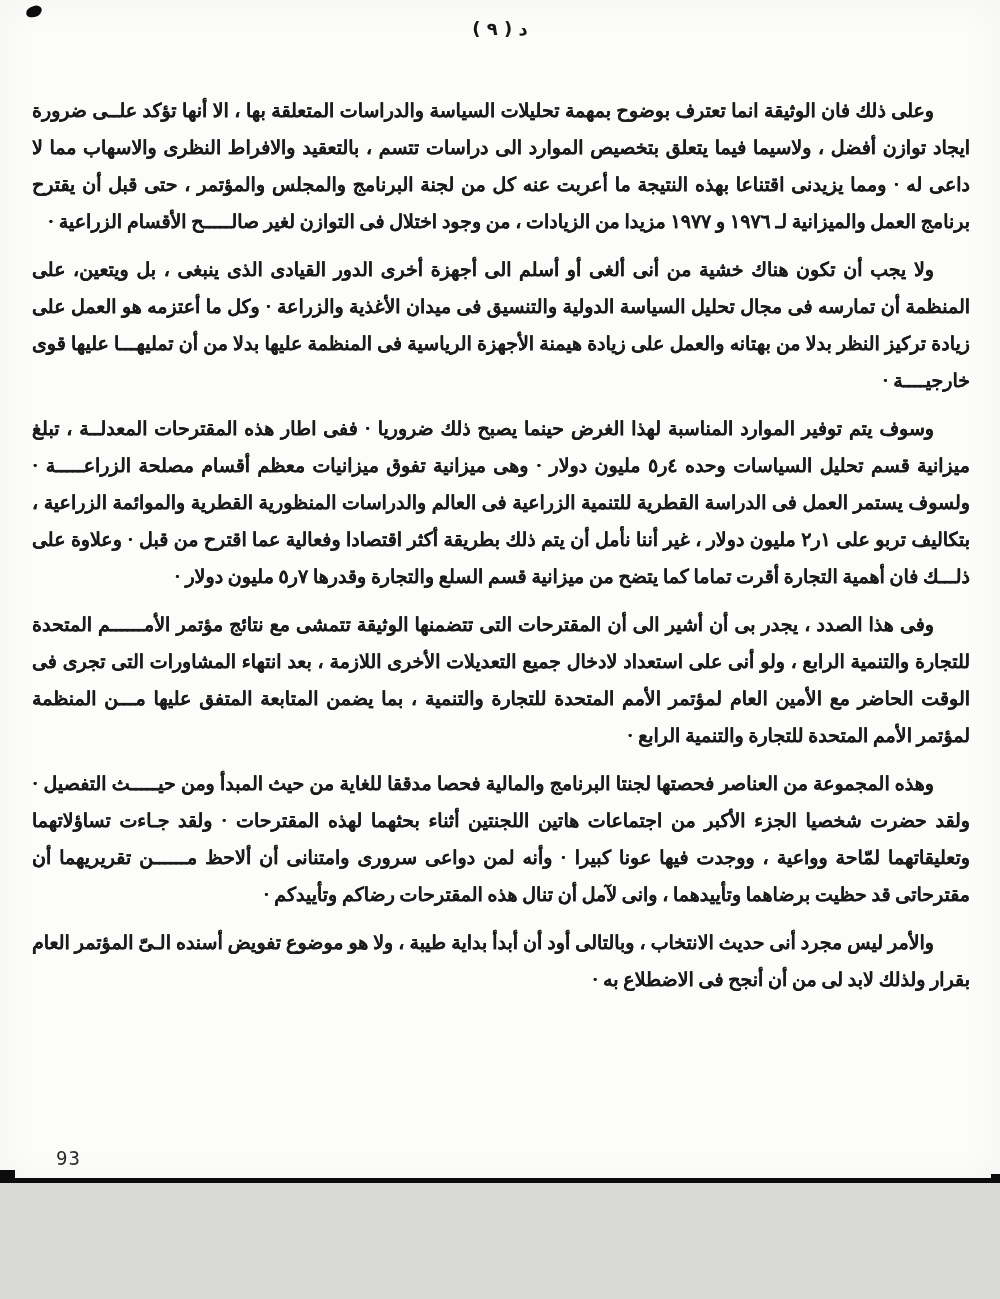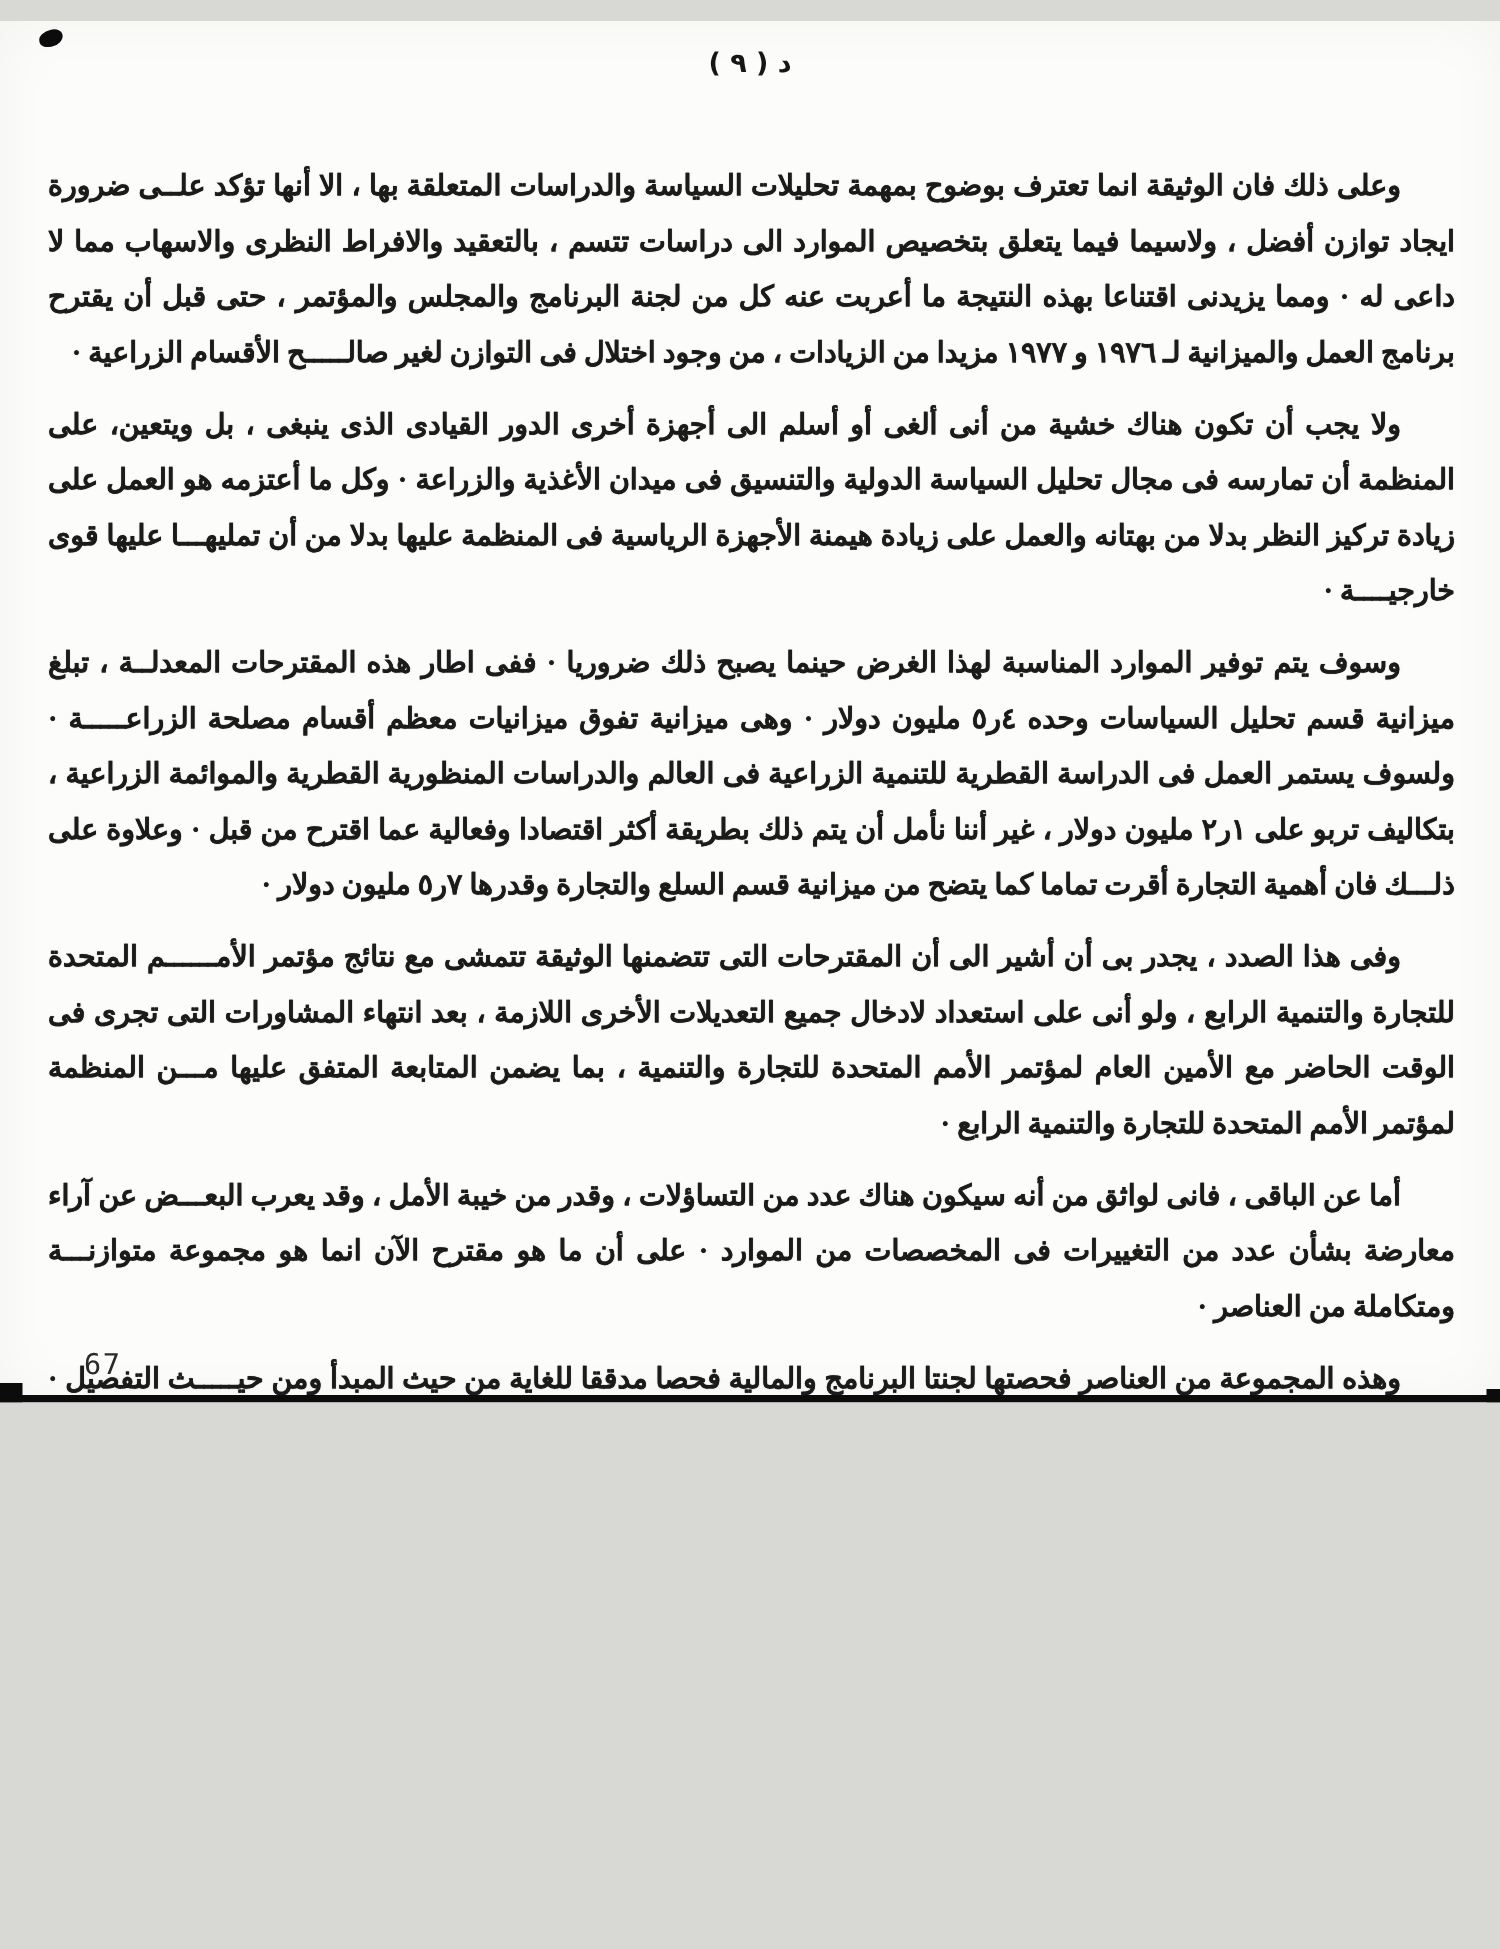--- a/index.html
+++ b/index.html
@@ -1,19 +1,19 @@
 <!DOCTYPE html>
 <html lang="ar"><head>
 <meta charset="utf-8">
 <style>
   html,body{margin:0;padding:0;background:#d8d8d4;}
   .page{
     position:relative;
-    width:1000px;height:921px;
-    margin:14px auto;
+    width:1000px;height:1183px;
+    margin:0 auto;
     background:#fcfcfa;
     overflow:hidden;
     font-family:"DejaVu Sans",sans-serif;
     box-shadow:inset 0 0 40px rgba(0,0,0,0.04);
   }
   .page-header{
     position:absolute;top:18px;left:0;width:100%;
     text-align:center;direction:rtl;
     font-size:18px;font-weight:bold;color:#161616;
     letter-spacing:3px;
@@ -48,25 +48,24 @@
 
 <div class="page">
 
   <div class="page-header">د ( ٩ )</div>
 
   <div class="body-text">
     <p class="para">وعلى ذلك فان الوثيقة انما تعترف بوضوح بمهمة تحليلات السياسة والدراسات المتعلقة بها ، الا أنها تؤكد علــى ضرورة ايجاد توازن أفضل ، ولاسيما فيما يتعلق بتخصيص الموارد الى دراسات تتسم ، بالتعقيد والافراط النظرى والاسهاب مما لا داعى له · ومما يزيدنى اقتناعا بهذه النتيجة ما أعربت عنه كل من لجنة البرنامج والمجلس والمؤتمر ، حتى قبل أن يقترح برنامج العمل والميزانية لـ ١٩٧٦ و ١٩٧٧ مزيدا من الزيادات ، من وجود اختلال فى التوازن لغير صالـــــح الأقسام الزراعية ·</p>
     <p class="para">ولا يجب أن تكون هناك خشية من أنى ألغى أو أسلم الى أجهزة أخرى الدور القيادى الذى ينبغى ، بل ويتعين، على المنظمة أن تمارسه فى مجال تحليل السياسة الدولية والتنسيق فى ميدان الأغذية والزراعة · وكل ما أعتزمه هو العمل على زيادة تركيز النظر بدلا من بهتانه والعمل على زيادة هيمنة الأجهزة الرياسية فى المنظمة عليها بدلا من أن تمليهـــا عليها قوى خارجيــــة ·</p>
     <p class="para">وسوف يتم توفير الموارد المناسبة لهذا الغرض حينما يصبح ذلك ضروريا · ففى اطار هذه المقترحات المعدلــة ، تبلغ ميزانية قسم تحليل السياسات وحده ٤ر٥ مليون دولار · وهى ميزانية تفوق ميزانيات معظم أقسام مصلحة الزراعـــــة · ولسوف يستمر العمل فى الدراسة القطرية للتنمية الزراعية فى العالم والدراسات المنظورية القطرية والموائمة الزراعية ، بتكاليف تربو على ١ر٢ مليون دولار ، غير أننا نأمل أن يتم ذلك بطريقة أكثر اقتصادا وفعالية عما اقترح من قبل · وعلاوة على ذلـــك فان أهمية التجارة أقرت تماما كما يتضح من ميزانية قسم السلع والتجارة وقدرها ٧ر٥ مليون دولار ·</p>
     <p class="para">وفى هذا الصدد ، يجدر بى أن أشير الى أن المقترحات التى تتضمنها الوثيقة تتمشى مع نتائج مؤتمر الأمــــــم المتحدة للتجارة والتنمية الرابع ، ولو أنى على استعداد لادخال جميع التعديلات الأخرى اللازمة ، بعد انتهاء المشاورات التى تجرى فى الوقت الحاضر مع الأمين العام لمؤتمر الأمم المتحدة للتجارة والتنمية ، بما يضمن المتابعة المتفق عليها مـــن المنظمة لمؤتمر الأمم المتحدة للتجارة والتنمية الرابع ·</p>
-    <p class="para">أما عن الباقى ، فانى لواثق من أنه سيكون هناك عدد من التساؤلات ، وقدر من خيبة الأمل ، وقد يعرب البعـــض عن آراء معارضة بشأن عدد من التغييرات فى المخصصات من الموارد · على أن ما هو مقترح الآن انما هو مجموعة متوازنـــة ومتكاملة من العناصر ·</p>
     <p class="para">وهذه المجموعة من العناصر فحصتها لجنتا البرنامج والمالية فحصا مدققا للغاية من حيث المبدأ ومن حيـــــث التفصيل · ولقد حضرت شخصيا الجزء الأكبر من اجتماعات هاتين اللجنتين أثناء بحثهما لهذه المقترحات · ولقد جـاءت تساؤلاتهما وتعليقاتهما لمّاحة وواعية ، ووجدت فيها عونا كبيرا · وأنه لمن دواعى سرورى وامتنانى أن ألاحظ مــــــن تقريريهما أن مقترحاتى قد حظيت برضاهما وتأييدهما ، وانى لآمل أن تنال هذه المقترحات رضاكم وتأييدكم ·</p>
     <p class="para">والأمر ليس مجرد أنى حديث الانتخاب ، وبالتالى أود أن أبدأ بداية طيبة ، ولا هو موضوع تفويض أسنده الـىّ المؤتمر العام بقرار ولذلك لابد لى من أن أنجح فى الاضطلاع به ·</p>
   </div>
 
-  <div class="footer-page-number">67</div>
+  <div class="footer-page-number">93</div>
 
   <div class="artifact blob-top-left"></div>
   <div class="artifact bar-bottom"></div>
   <div class="artifact corner-bottom-left"></div>
   <div class="artifact corner-bottom-right"></div>
 
 </div>
 
 </body></html>

